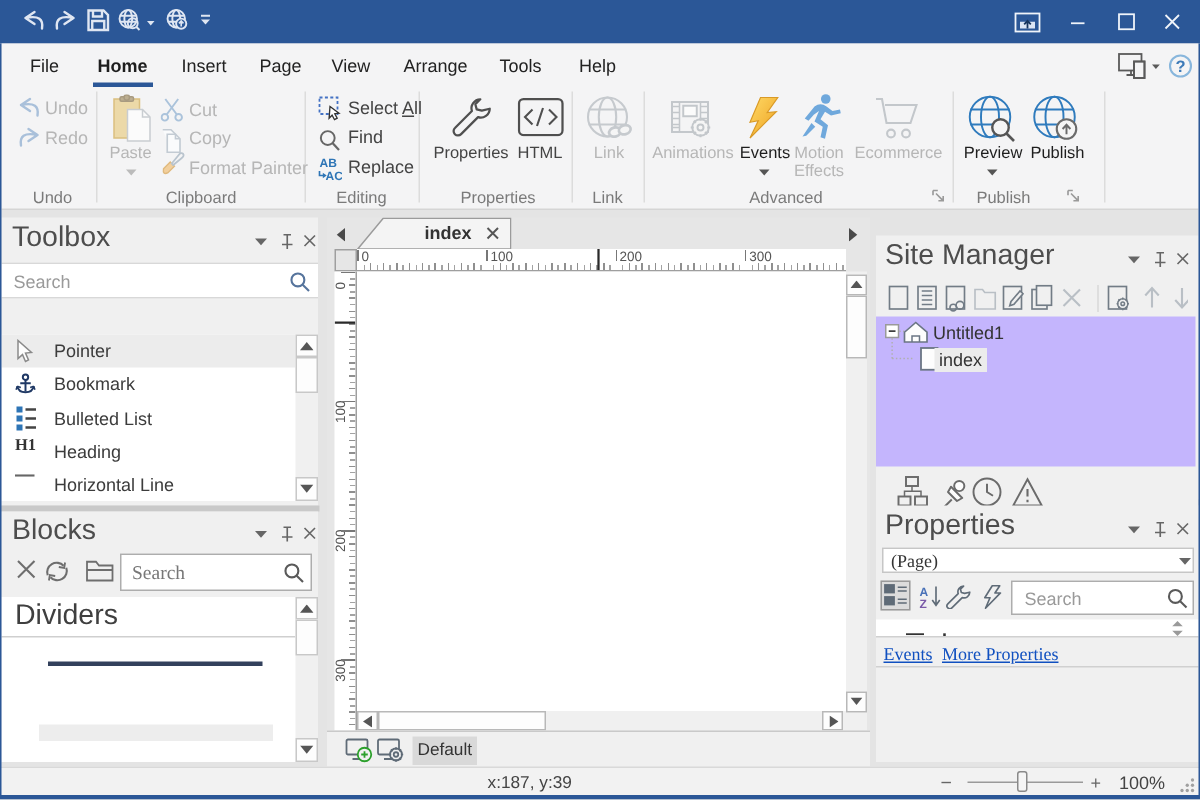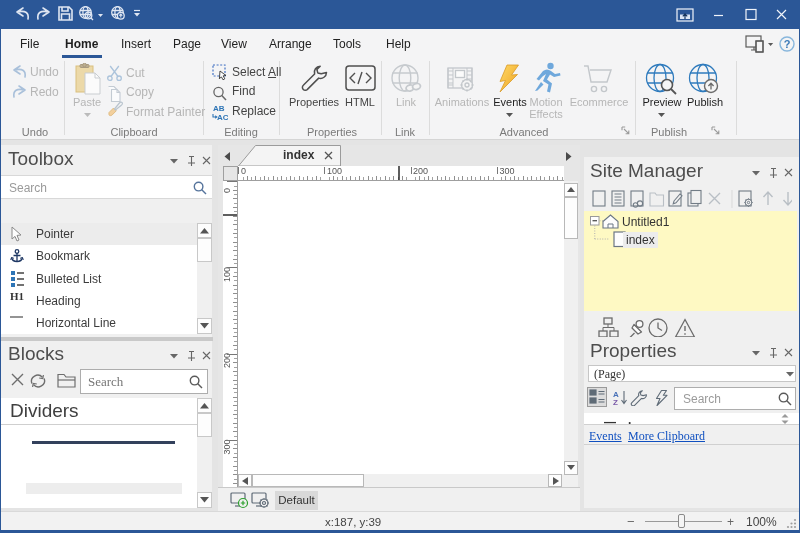--- a/index.html
+++ b/index.html
@@ -500,21 +500,21 @@
           </g>
         </g>
     <g stroke="#b9bfc5" stroke-width="1.4">
           <path d="M176 16 v-13 M171.5 8 l4.5 -5 l4.5 5"></path>
         </g>
     <g stroke="#b9bfc5" stroke-width="1.4">
           <path d="M196 3 v13 M191.5 11 l4.5 5 l4.5 -5"></path>
         </g>
   </svg>
 
-  <div class="abs" style="left:0;top:54px;width:213px;height:100px;background:#fef9c3">
+  <div class="abs" style="left:0;top:54px;width:213px;height:100px;background:#c4b5fd">
     <svg class="abs" style="left:6px;top:1px" width="120" height="36" fill="none">
       <rect x="0.5" y="4.5" width="8.5" height="8.5" fill="#fff" stroke="#9a9a9a"></rect>
       <path d="M2.5 8.75 h4.5" stroke="#333" stroke-width="1.1"></path>
       <path d="M9.5 8.75 h4.5" stroke="#b0b0b0" stroke-dasharray="1 1.5"></path>
       <path d="M4.75 13.5 v13.5 M4.75 27 h14" stroke="#b0b0b0" stroke-dasharray="1 1.5"></path>
       <g stroke="#6b7684" stroke-width="1.1">
         <path d="M13 9.5 l7.5 -6.5 l7.5 6.5 v6.5 h-15z" fill="#fdfdfd"></path>
         <path d="M18 16 v-4 h5 V16" stroke-width="1"></path>
       </g>
       <rect x="24" y="20" width="11" height="14.5" fill="#fdfdfd" stroke="#6b7684" stroke-width="1.2"></rect>
@@ -585,21 +585,21 @@
     <span class="abs" style="left:20px;top:2px;color:#333;font-weight:bold">—</span>
     <span class="abs" style="left:44px;top:0px;color:#333;font-weight:bold">.</span>
     <svg class="abs" style="left:197px;top:1" width="8" height="10" fill="#9a9a9a">
           <path d="M4 0 l3.5 3.5 h-7z"></path>
           <path d="M4 10 l3.5 -3.5 h-7z"></path>
         </svg>
   </div>
 
   <div class="abs" style="left:0;top:87px;width:215px;height:21px;background:#f0f0f0;border-top:1px solid #d0d0d0;border-bottom:1px solid #d0d0d0">
     <span class="abs serif link" style="left:5px;top:4px;font-size:12px;color:#1050c0">Events</span>
-    <span class="abs serif link" style="left:44px;top:4px;font-size:12px;color:#1050c0">More Clipboard</span>
+    <span class="abs serif link" style="left:44px;top:4px;font-size:12px;color:#1050c0">More Properties</span>
   </div>
 </div>
 </div>
 <div id="statusbar">
 <span class="abs" style="left:325px;top:4px;color:#444;font-size:11.5px">x:187, y:39</span>
 <span class="abs" style="left:627px;top:2px;color:#666;font-size:13px">−</span>
 <div class="abs" style="left:645px;top:9px;width:77px;height:1px;background:#9a9a9a"></div>
 <div class="abs" style="left:678px;top:2px;width:7px;height:14px;background:#f5f5f5;border:1px solid #8a8a8a;border-radius:2px"></div>
 <span class="abs" style="left:727px;top:3px;color:#666">+</span>
 <span class="abs" style="left:746px;top:3px;color:#444">100%</span>

